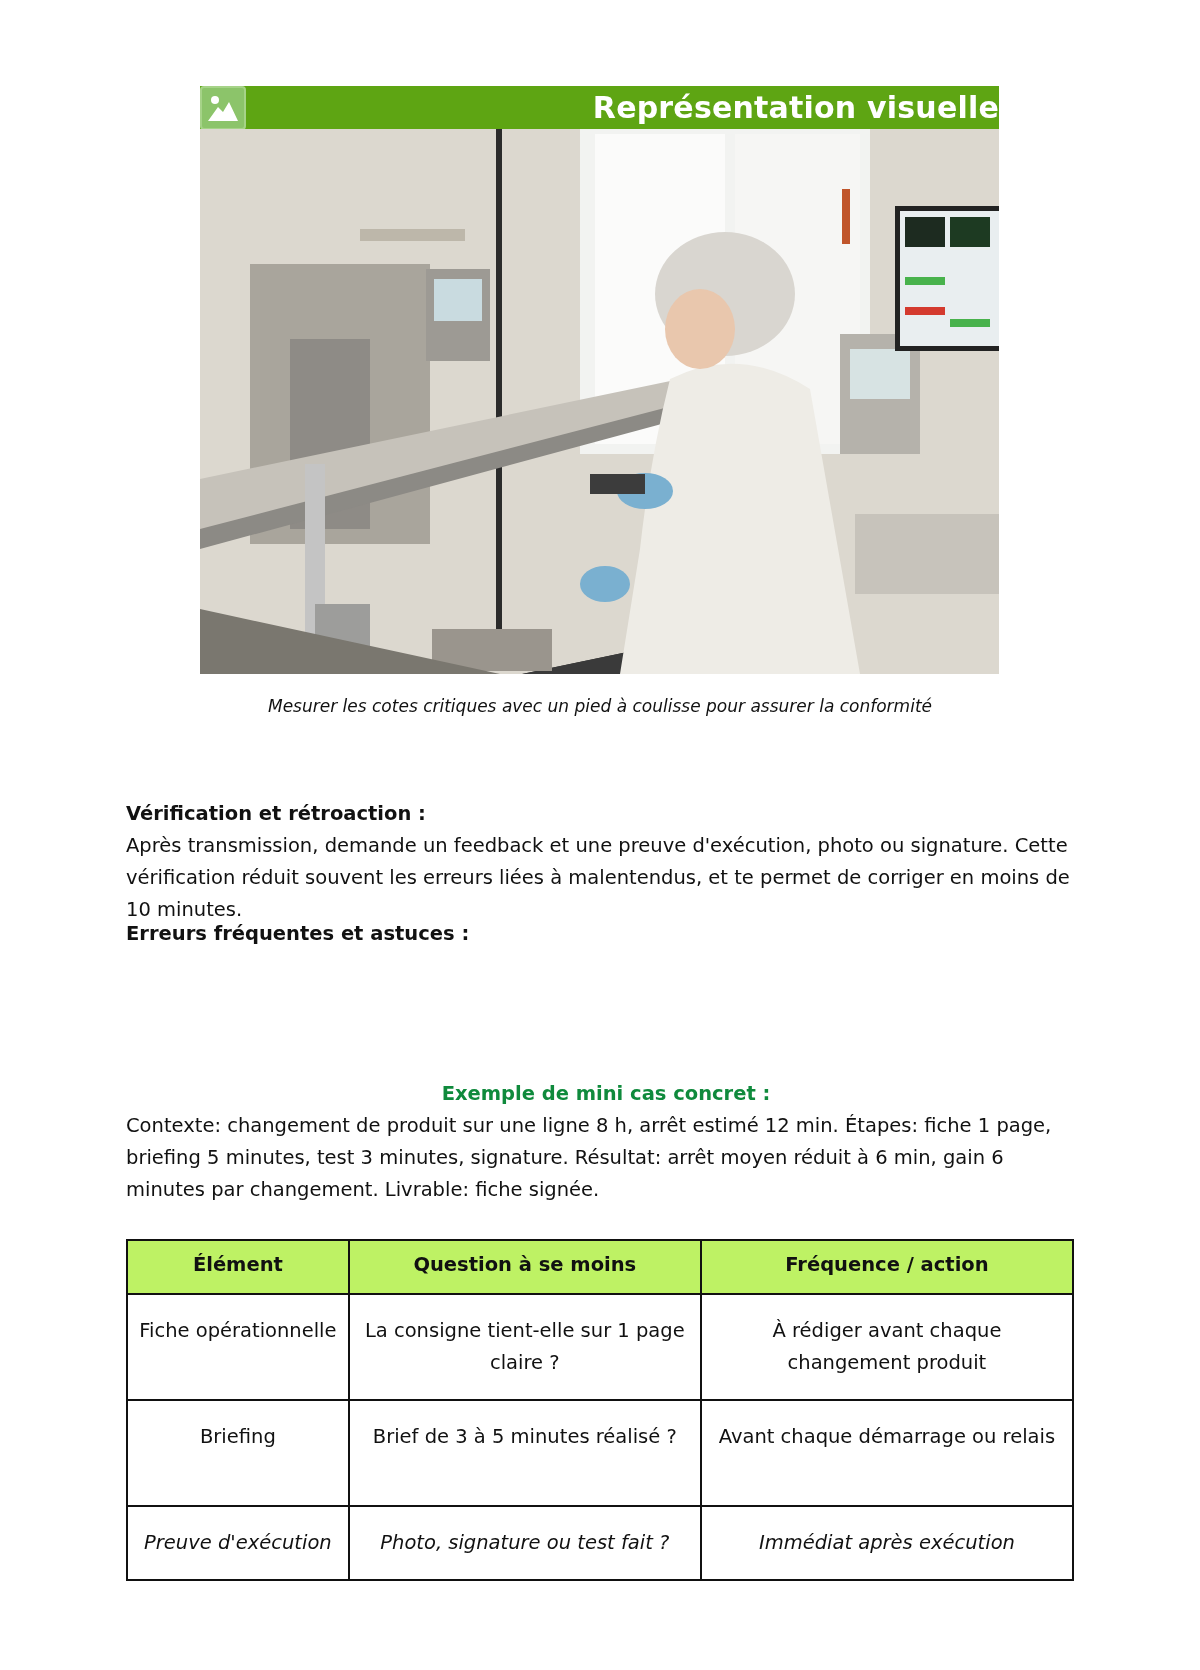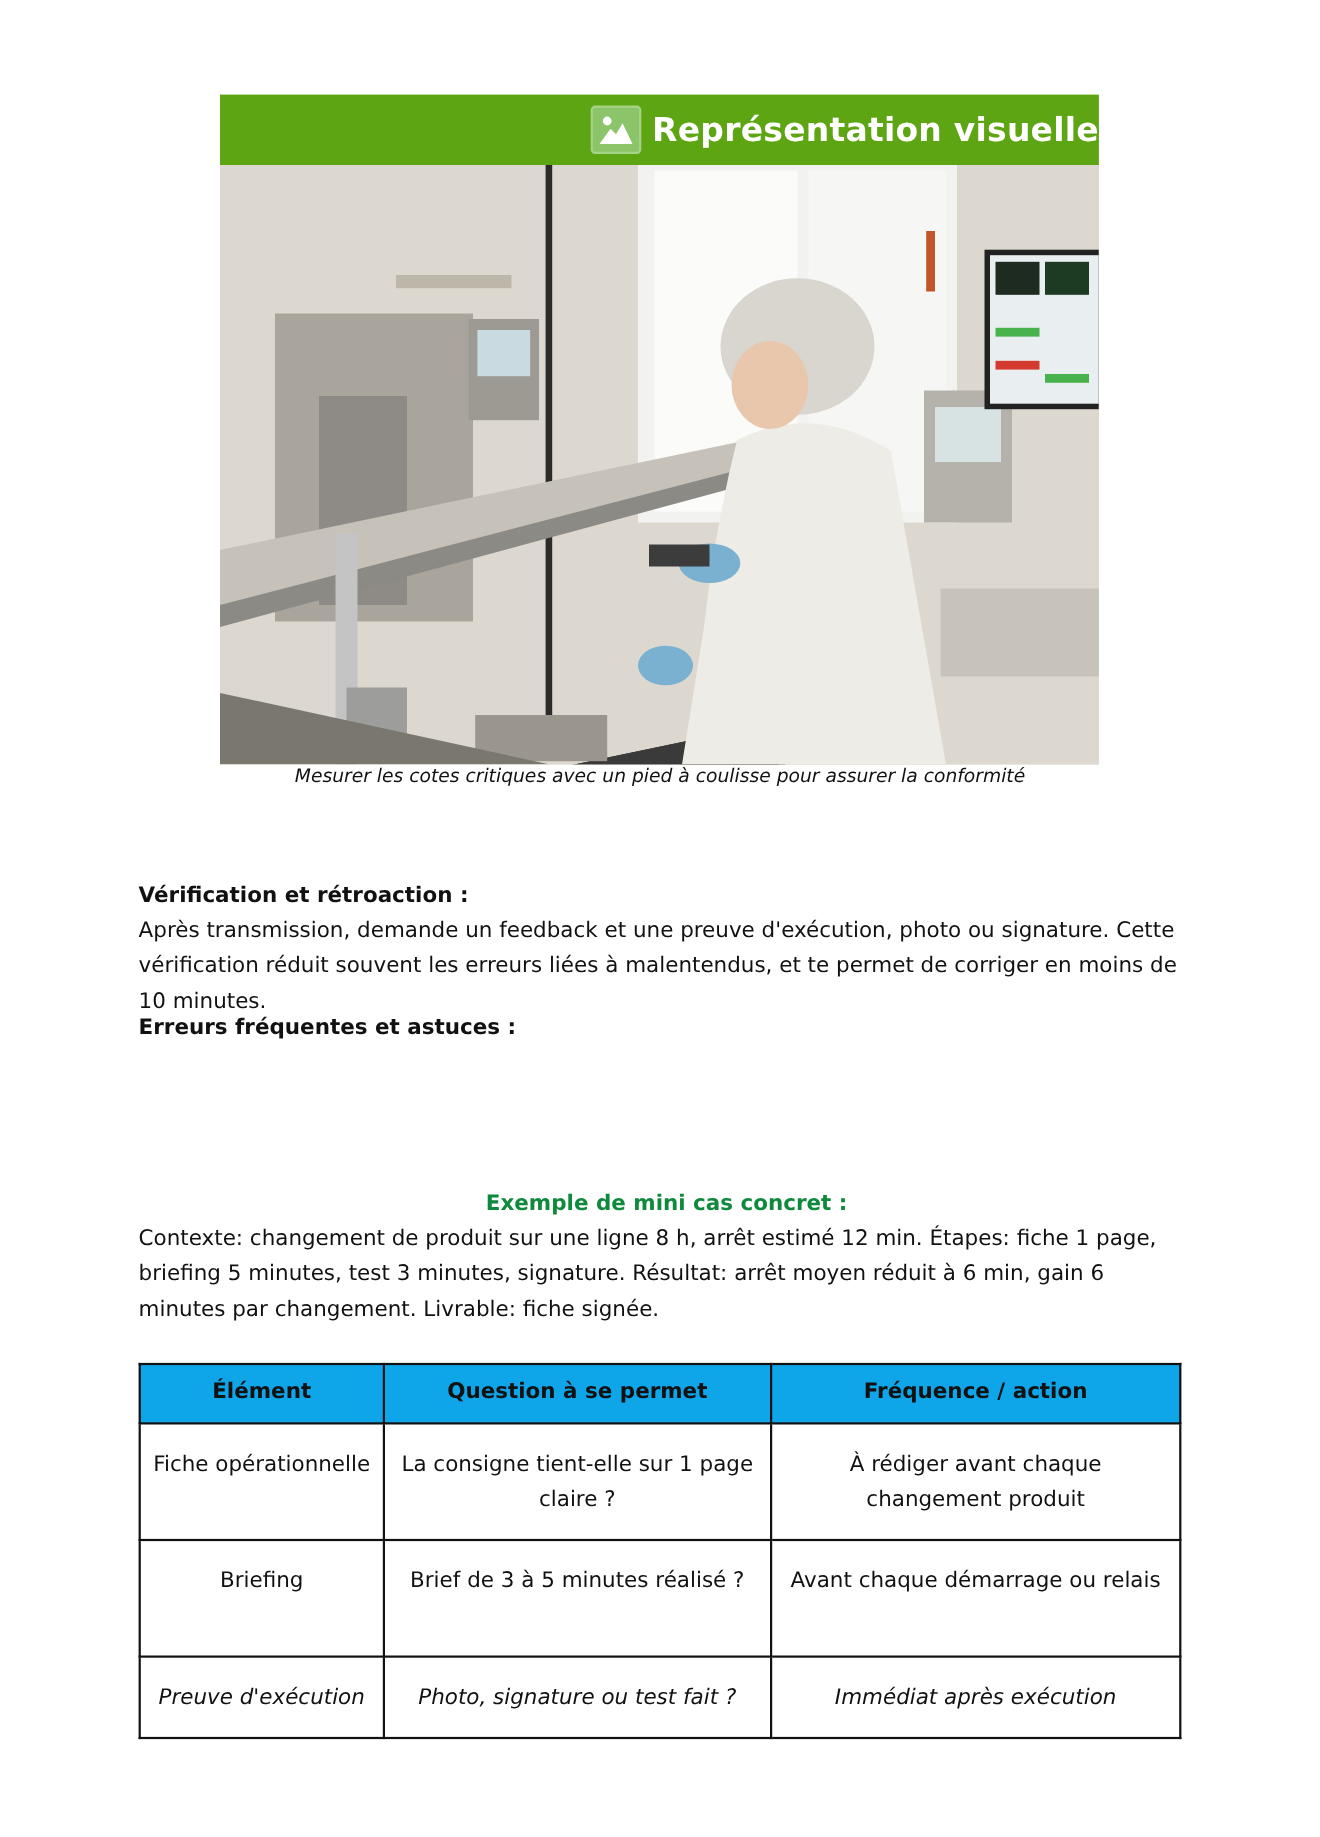--- a/index.html
+++ b/index.html
@@ -1,28 +1,28 @@
 <!DOCTYPE html>
 <html><head>
   <meta charset="utf-8">
   <style>
     html, body { margin: 0; padding: 0; background: #ffffff; }
     body { width: 1200px; height: 1670px; position: relative; font-family: "DejaVu Sans", sans-serif; color: #111; }
     .figure { position: absolute; left: 200px; top: 86px; width: 799px; }
-    .fig-header { height: 64px; background: #5ea513; display: flex; align-items: center; justify-content: flex-end; gap: 10px; }
+    .fig-header { height: 43px; background: #5ea513; display: flex; align-items: center; justify-content: space-between; gap: 10px; }
     .fig-header .icon { width: 46px; height: 44px; border-radius: 4px; background: #8cc46a; border: 2px solid #a6d388; box-sizing: border-box; display: flex; align-items: center; justify-content: center; }
     .fig-title { color: #fff; font-weight: bold; font-size: 30px; letter-spacing: 0.2px; }
     .photo { position: relative; height: 545px; overflow: hidden; background: #d9d5cc; }
     .caption { position: absolute; left: 0; width: 1200px; top: 696px; text-align: center; font-style: italic; font-size: 17px; color: #111; }
     .section { position: absolute; left: 126px; width: 960px; font-size: 19.5px; line-height: 32px; }
     .section .heading { font-weight: bold; }
     .section .heading.green { color: #0f8a3c; text-align: center; }
     .tbl { position: absolute; left: 126px; top: 1239px; width: 948px; border-collapse: collapse; font-size: 19.5px; }
     .tbl th, .tbl td { border: 2px solid #111; padding: 20px 9px; vertical-align: top; line-height: 32px; text-align: center; }
-    .tbl th { background: #0ea5e9; text-align: center; font-weight: bold; height: 36px; padding: 8px; }
+    .tbl th { background: #bef264; text-align: center; font-weight: bold; height: 36px; padding: 8px; }
     .tbl td { height: 64px; }
     .tbl tr.last td { height: 32px; font-style: italic; }
   </style>
 </head>
 <body>
 
 <div class="figure">
   <div class="fig-header">
     <span class="icon">
       <svg width="34" height="32" viewBox="0 0 34 32">
@@ -112,21 +112,21 @@
 
 <table class="tbl">
   <colgroup>
     <col style="width:222px">
     <col style="width:353px">
     <col style="width:373px">
   </colgroup>
   <thead>
     <tr>
       <th>Élément</th>
-      <th>Question à se permet</th>
+      <th>Question à se moins</th>
       <th>Fréquence / action</th>
     </tr>
   </thead>
   <tbody>
     <tr>
       <td>Fiche opérationnelle</td>
       <td>La consigne tient-elle sur 1 page claire ?</td>
       <td>À rédiger avant chaque changement produit</td>
     </tr>
     <tr>

